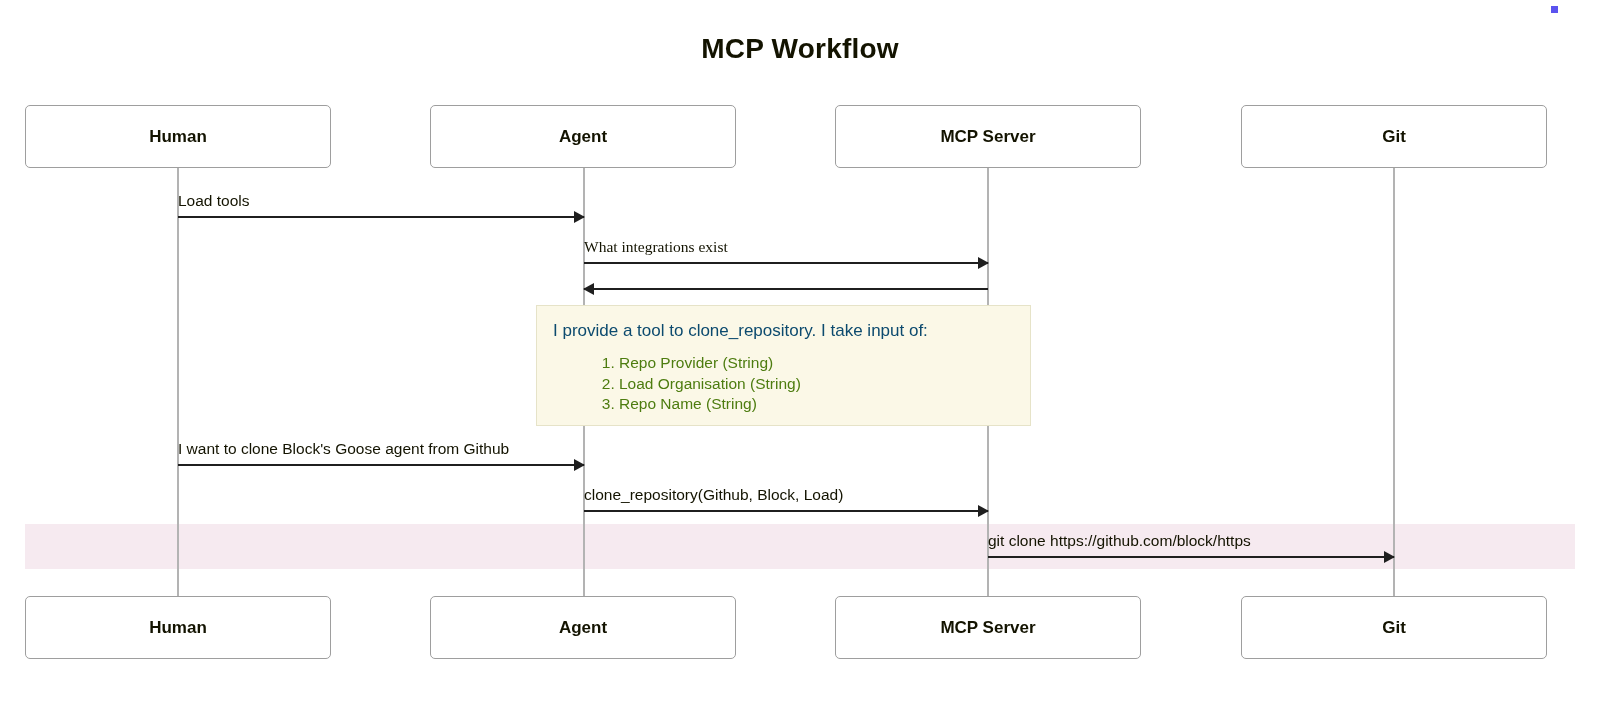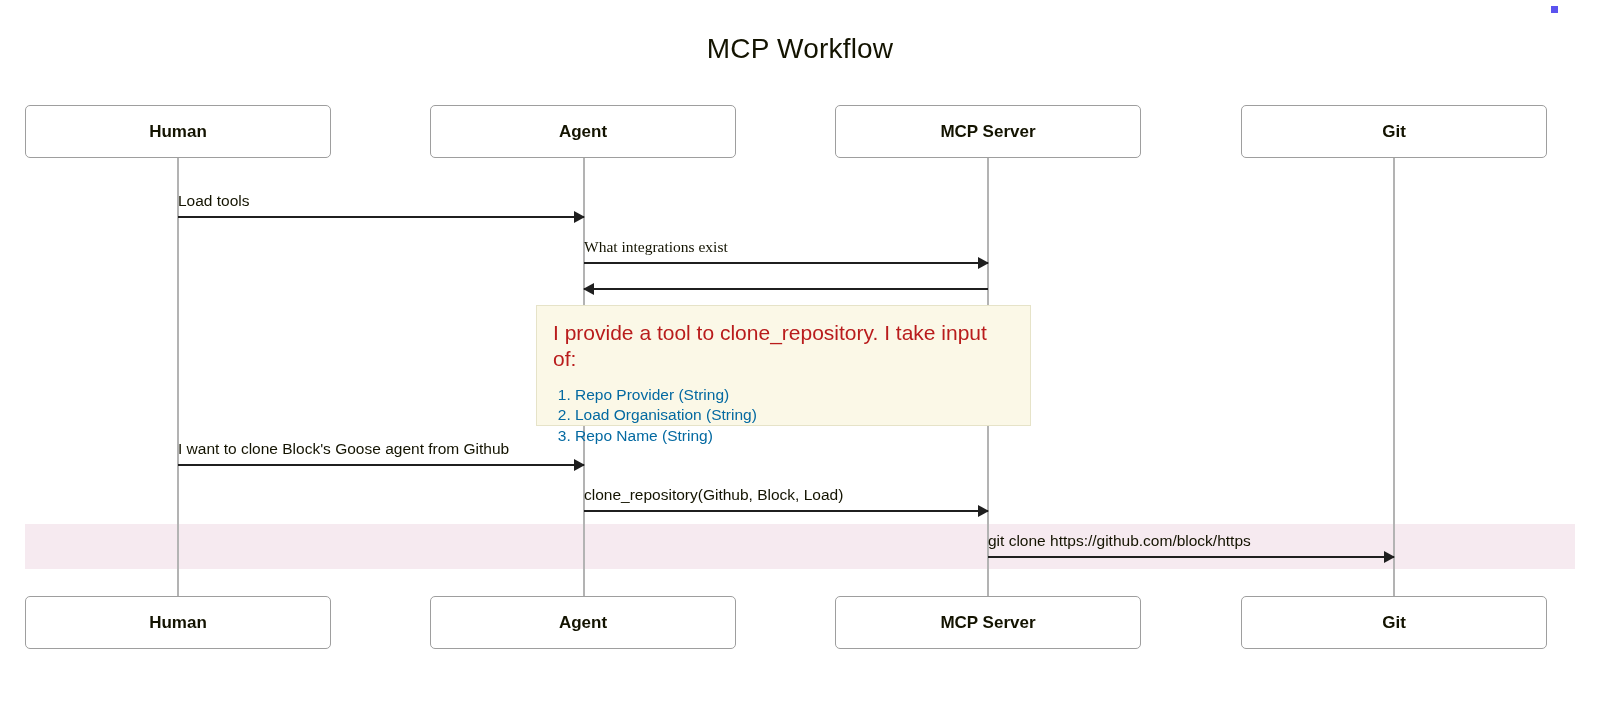--- a/index.html
+++ b/index.html
@@ -22,29 +22,29 @@
   }
 
   
   .diagram-title {
     position: absolute;
     left: 0;
     top: 33px;
     width: 1600px;
     text-align: center;
     font-size: 28px;
-    font-weight: normal;
+    font-weight: bold;
     color: #131300;
     letter-spacing: 0.2px;
   }
 
   
   .participant-box {
     position: absolute;
-    height: 53px;
+    height: 63px;
     border: 1.6px solid #9e9e9e;
     border-radius: 5px;
     background: #ffffff;
     display: flex;
     align-items: center;
     justify-content: center;
     font-size: 17px;
     font-weight: bold;
     color: #131300;
     z-index: 4;
@@ -110,34 +110,35 @@
     left: 536px;
     top: 305px;
     width: 495px;
     height: 121px;
     background: #fbf8e7;
     border: 1px solid #e6e3c8;
     z-index: 5;
     padding: 14px 16px 10px 16px;
   }
   .note-heading {
-    font-size: 21px;
-    color: #b91c1c;
+    font-size: 17px;
+    color: #0c4a6e;
     margin: 0 0 12px 0;
     line-height: 1.25;
   }
   .note-list {
     margin: 0;
     padding: 0 0 0 22px;
     list-style: decimal;
   }
   .note-list li {
     font-size: 15.5px;
-    color: #0369a1;
+    color: #4d7c0f;
     line-height: 1.33;
+    margin-left: 44px;
   }
 
   
   .corner-marker {
     position: absolute;
     left: 1551px;
     top: 6px;
     width: 7px;
     height: 7px;
     background: #5b53ef;

